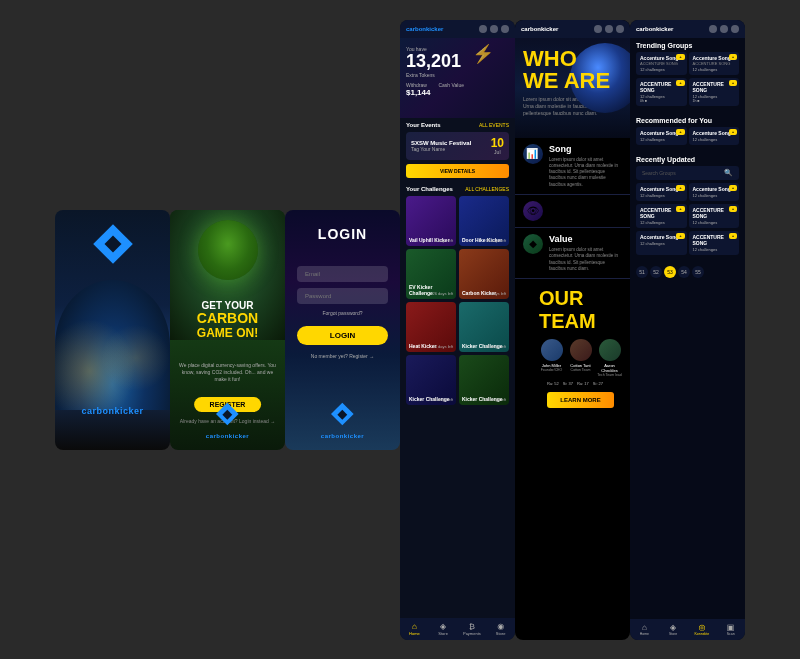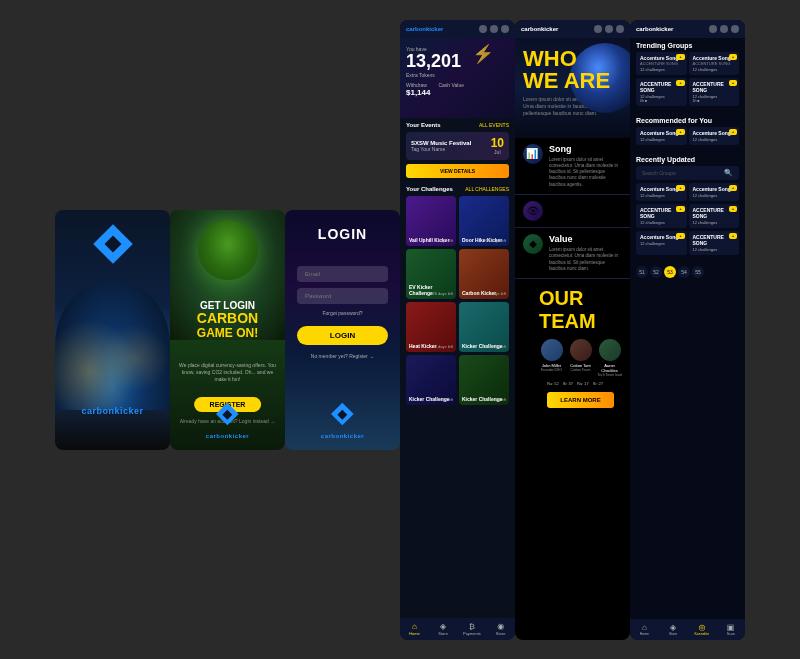--- a/index.html
+++ b/index.html
@@ -596,21 +596,21 @@
   </div>
   <div class="brand-name">
     <span class="brand-text"><span>carbon</span><span>kicker</span></span>
   </div>
 </div>
 
 <div class="screen screen-2">
   <div class="tree-bg"></div>
   <div class="tree-circle"></div>
   <div class="headline">
-    <div class="get">GET LOGIN</div>
+    <div class="get">GET YOUR</div>
     <div class="carbon">CARBON</div>
     <div class="game-on">GAME ON!</div>
   </div>
   <div class="sub-text">We place digital currency-saving offers. You know, saving CO2 included. Oh... and we make it fun!</div>
   <div class="register-btn">REGISTER</div>
   <div class="already-text">Already have an account? Login instead →</div>
   <div class="brand-bottom">
     <div class="logo-diamond" style="width:16px;height:16px;margin:0 auto 2px;">
       <div class="logo-diamond-inner" style="width:7px;height:7px;"></div>
     </div>

